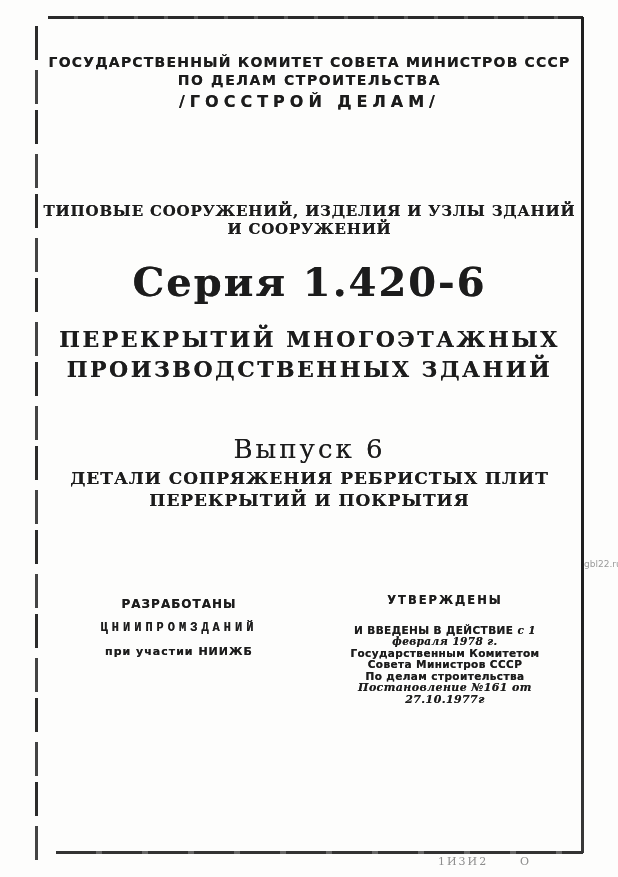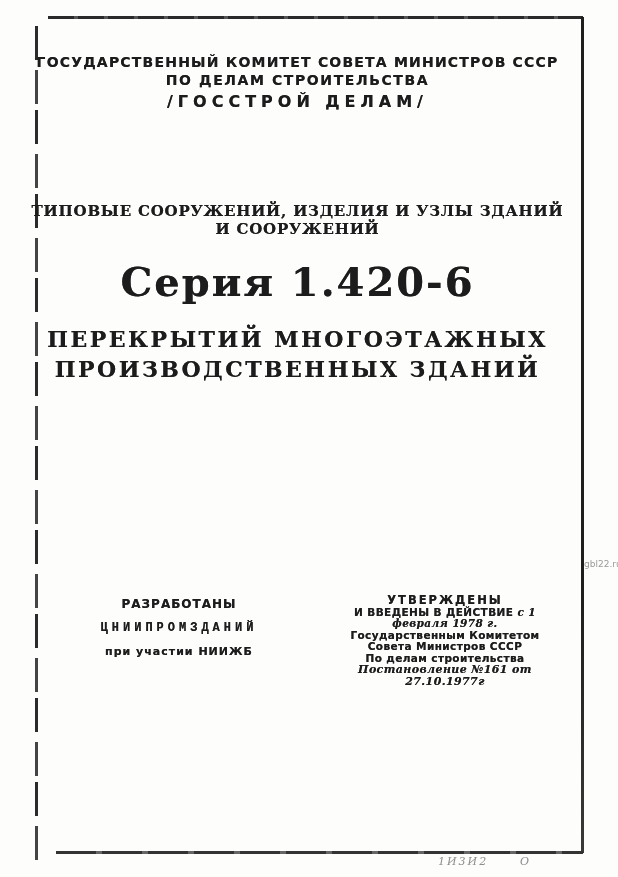--- a/index.html
+++ b/index.html
@@ -15,40 +15,40 @@
   .line{position:absolute;background:#262626;}
   .line-top{left:48px;top:16px;width:535px;height:3px;
     background:repeating-linear-gradient(to right,#2a2a2a 0 26px,#555 26px 30px);}
   .line-right{left:581px;top:17px;width:3px;height:836px;
     background:linear-gradient(to bottom,#1f1f1f 0 70%,#3a3a3a);}
   .line-bottom{left:56px;top:851px;width:527px;height:3px;
     background:repeating-linear-gradient(to right,#333 0 40px,#666 40px 46px);}
   .line-left{left:35px;top:26px;width:3px;height:838px;
     background:repeating-linear-gradient(to bottom,#2b2b2b 0 34px,transparent 34px 44px,#444 44px 78px,transparent 78px 84px);}
   
-  .blk{position:absolute;left:24px;width:547px;text-align:center;}
+  .blk{position:absolute;left:36px;width:547px;text-align:center;}
   .ink{color:#1c1c1c;text-shadow:0 0 0.5px rgba(20,20,20,.75);}
   .sans-b{font-family:"DejaVu Sans", sans-serif;font-weight:bold;}
   .serif-b{font-family:"DejaVu Serif","Liberation Serif",serif;font-weight:bold;}
   .hdr1{font-size:14px;letter-spacing:1.2px;line-height:18px;}
   .hdr2{font-size:14px;letter-spacing:1.6px;line-height:18px;}
   .hdr3{font-size:16px;letter-spacing:5px;line-height:22px;margin-top:2px;}
   .typ1{font-size:15px;letter-spacing:.8px;line-height:18px;}
   .series{font-size:40px;letter-spacing:2px;font-weight:bold;}
   .main1{font-size:22px;letter-spacing:2.5px;line-height:30px;}
   .vyp{font-size:26px;letter-spacing:3px;font-weight:normal;}
   .det{font-size:17px;letter-spacing:1px;line-height:22px;}
   .small-b{font-size:12px;letter-spacing:1px;line-height:24px;}
   .tiny-b{font-size:10.5px;line-height:11.5px;letter-spacing:.4px;}
   .hand{font-style:italic;font-family:"DejaVu Serif","Liberation Serif",serif;font-weight:bold;}
   sup.x{font-size:.6em;vertical-align:super;}
   .watermark{position:absolute;left:584px;top:559px;font-size:9px;color:#9a9a9a;
     font-family:"DejaVu Sans",sans-serif;letter-spacing:0;}
   .foot{position:absolute;top:855px;font-size:11px;color:#8d8d8d;
-    font-style:italic;font-family:"DejaVu Serif",serif;letter-spacing:2px;}
+    font-family:"DejaVu Serif",serif;letter-spacing:2px;}
 </style>
 </head>
 <body>
 
 <div class="page">
 
   <div class="line line-top"></div>
   <div class="line line-right"></div>
   <div class="line line-bottom"></div>
   <div class="line line-left"></div>
@@ -65,29 +65,34 @@
   </div>
   <div class="blk ink serif-b" style="top:258px;">
     <div class="series">Серия 1.420-6</div>
   </div>
 
   <div class="blk ink serif-b" style="top:324px;">
     <div class="main1">ПЕРЕКРЫТИЙ МНОГОЭТАЖНЫХ</div>
     <div class="main1">ПРОИЗВОДСТВЕННЫХ ЗДАНИЙ</div>
   </div>
 
+  <div class="blk ink serif-b" style="top:434px;">
+    <div class="vyp">Выпуск 6</div>
+    <div class="det" style="margin-top:3px;">ДЕТАЛИ  СОПРЯЖЕНИЯ РЕБРИСТЫХ ПЛИТ</div>
+    <div class="det">ПЕРЕКРЫТИЙ И ПОКРЫТИЯ</div>
+  </div>
 
   <div class="blk ink sans-b" style="top:592px;left:79px;width:200px;">
     <div class="small-b">РАЗРАБОТАНЫ</div>
     <div class="small-b" style="letter-spacing:4px;font-family:Liberation Mono, monospace;">ЦНИИПРОМЗДАНИЙ</div>
     <div class="small-b" style="font-size:11px;">при участии НИИЖБ</div>
   </div>
 
   <div class="blk ink sans-b" style="top:595px;left:325px;width:240px;">
-    <div class="tiny-b" style="font-size:11.5px;letter-spacing:2px;margin-bottom:0;text-align:center;">УТВЕРЖДЕНЫ</div>
+    <div class="tiny-b" style="font-size:11.5px;letter-spacing:2px;margin-bottom:18px;text-align:center;">УТВЕРЖДЕНЫ</div>
     <div class="tiny-b"><span>И ВВЕДЕНЫ В ДЕЙСТВИЕ</span> <span class="hand">с 1 февраля 1978 г.</span></div>
     <div class="tiny-b">Государственным Комитетом</div>
     <div class="tiny-b">Совета Министров СССР</div>
     <div class="tiny-b">По делам строительства</div>
     <div class="tiny-b hand" style="font-size:11px;">Постановление №161 от 27.10.1977г</div>
   </div>
 
   <div class="watermark">gbl22.ru</div>
 
   <div class="foot" style="left:438px;">1И3И2</div>

